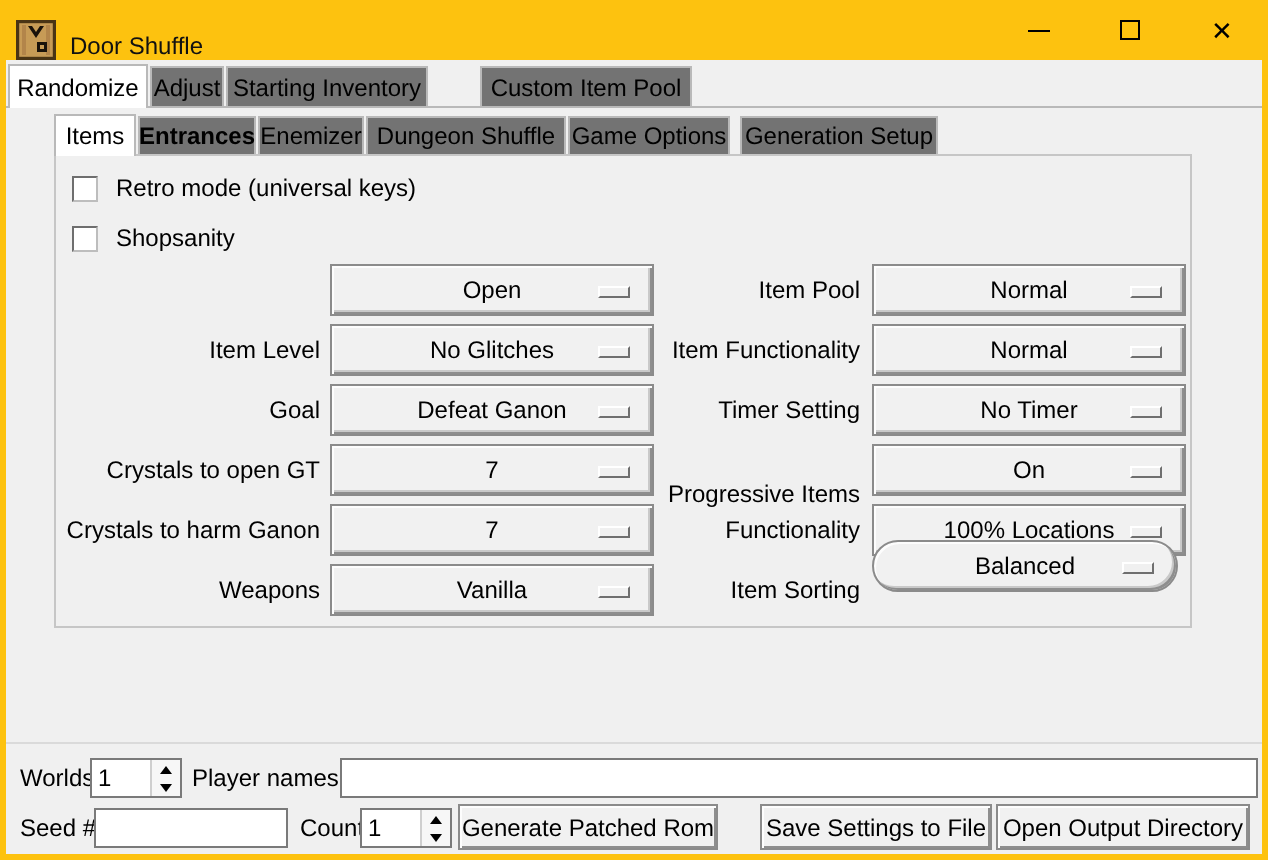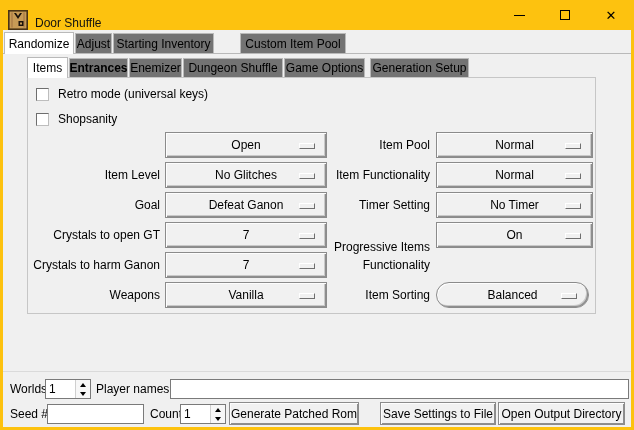--- a/index.html
+++ b/index.html
@@ -190,23 +190,27 @@
       <div class="opt-ind"></div>
     </div>
 
     <div class="opt-label" style="left:270px; top:198px; width:157px;margin-top:12px;">Progressive Items</div>
     <div class="opt-btn" style="left:433px; top:192px; width:157px;">
       <span>On</span>
       <div class="opt-ind"></div>
     </div>
 
     <div class="opt-label" style="left:270px; top:228px; width:157px;">Functionality</div>
+    <div class="opt-btn" style="left:433px; top:222px; width:157px;">
+      <span>100% Locations</span>
+      <div class="opt-ind"></div>
+    </div>
 
     <div class="opt-label" style="left:270px; top:258px; width:157px;">Item Sorting</div>
-    <div class="opt-btn" style="left:433px; top:252px; width:153px;border-radius:13px;">
+    <div class="opt-btn" style="left:433px; top:240px; width:153px;border-radius:13px;">
       <span>Balanced</span>
       <div class="opt-ind"></div>
     </div>
 
     <div class="hline" style="top:341px;"></div>
 
     <span class="flabel" style="left:7px; top:352px;">Worlds</span>
     <div class="spinbox" style="left:42px; top:349px; width:46px;">
       <input class="spin-val" value="1" style="">
       <div class="spin-arrows">

